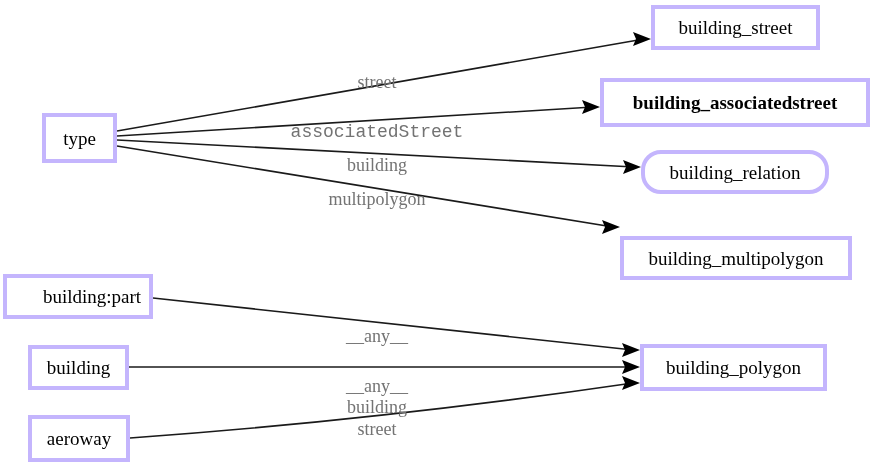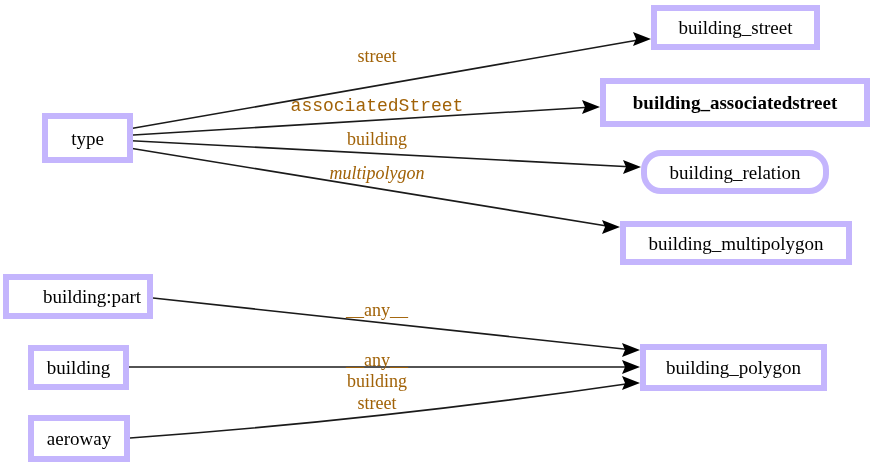--- a/index.html
+++ b/index.html
@@ -18,38 +18,39 @@
   #diagram-svg {
     position: absolute;
     left: 0;
     top: 0;
     width: 875px;
     height: 469px;
   }
   .node-box {
     position: absolute;
     box-sizing: border-box;
-    border: 6px solid #c4b5fd;
+    border: 4px solid #c4b5fd;
     background: #ffffff;
     display: flex;
     align-items: center;
     justify-content: center;
     color: #000000;
     font-size: 19px;
     line-height: 1;
     white-space: nowrap;
   }
   .edge-label {
     position: absolute;
-    color: #a16207;
+    color: #737373;
     font-size: 18px;
     line-height: 1;
     white-space: nowrap;
     transform: translate(-50%, -50%);
     background: transparent;
+    margin-top: 26px;
   }
   .edge-line {
     fill: none;
     stroke: #1a1a1a;
     stroke-width: 1.6;
   }
   .arrow-head {
     fill: #000000;
     stroke: none;
   }
@@ -72,37 +73,37 @@
 
     <polygon class="arrow-head" points="651,39 633,32 636,39 633,46"></polygon>
     <polygon class="arrow-head" points="600,107 582,100 585,107 582,114"></polygon>
     <polygon class="arrow-head" points="641,167 623,160 626,167 623,174"></polygon>
     <polygon class="arrow-head" points="620,227 602,220 605,227 602,234"></polygon>
     <polygon class="arrow-head" points="640,350 622,343 625,350 622,357"></polygon>
     <polygon class="arrow-head" points="640,367 622,360 625,367 622,374"></polygon>
     <polygon class="arrow-head" points="640,383 622,376 625,383 622,390"></polygon>
   </svg>
 
-  <div class="node-box" style="left:42px; top:113px; width:91px; height:50px;">
+  <div class="node-box" style="left:42px; top:113px; width:75px; height:50px;">
     <span>type</span>
   </div>
 
   <div class="node-box" style="left:651px; top:5px; width:169px; height:45px;">
     <span>building_street</span>
   </div>
 
   <div class="node-box" style="left:600px; top:78px; width:270px; height:49px;font-weight:bold;">
     <span>building_associatedstreet</span>
   </div>
 
   <div class="node-box" style="left:641px; top:150px; width:188px; height:44px;border-radius:20px;">
     <span>building_relation</span>
   </div>
 
-  <div class="node-box" style="left:620px; top:221px; width:232px; height:44px;">
+  <div class="node-box" style="left:620px; top:236px; width:232px; height:44px;">
     <span>building_multipolygon</span>
   </div>
 
   <div class="node-box" style="left:3px; top:274px; width:150px; height:45px;padding-left:28px;">
     <span>building:part</span>
   </div>
 
   <div class="node-box" style="left:28px; top:345px; width:101px; height:45px;">
     <span>building</span>
   </div>
@@ -111,19 +112,19 @@
     <span>building_polygon</span>
   </div>
 
   <div class="node-box" style="left:28px; top:415px; width:102px; height:47px;">
     <span>aeroway</span>
   </div>
 
   <div class="edge-label" style="left:377px; top:56px;">street</div>
   <div class="edge-label" style="left:377px; top:106px;font-family:Liberation Mono, monospace;">associatedStreet</div>
   <div class="edge-label" style="left:377px; top:139px;">building</div>
-  <div class="edge-label" style="left:377px; top:173px;font-style:italic;">multipolygon</div>
+  <div class="edge-label" style="left:377px; top:173px;">multipolygon</div>
   <div class="edge-label" style="left:377px; top:310px;">__any__</div>
   <div class="edge-label" style="left:377px; top:360px;">__any__</div>
   <div class="edge-label" style="left:377px; top:381px;">building</div>
   <div class="edge-label" style="left:377px; top:403px;">street</div>
 
 </div>
 
 </body></html>

